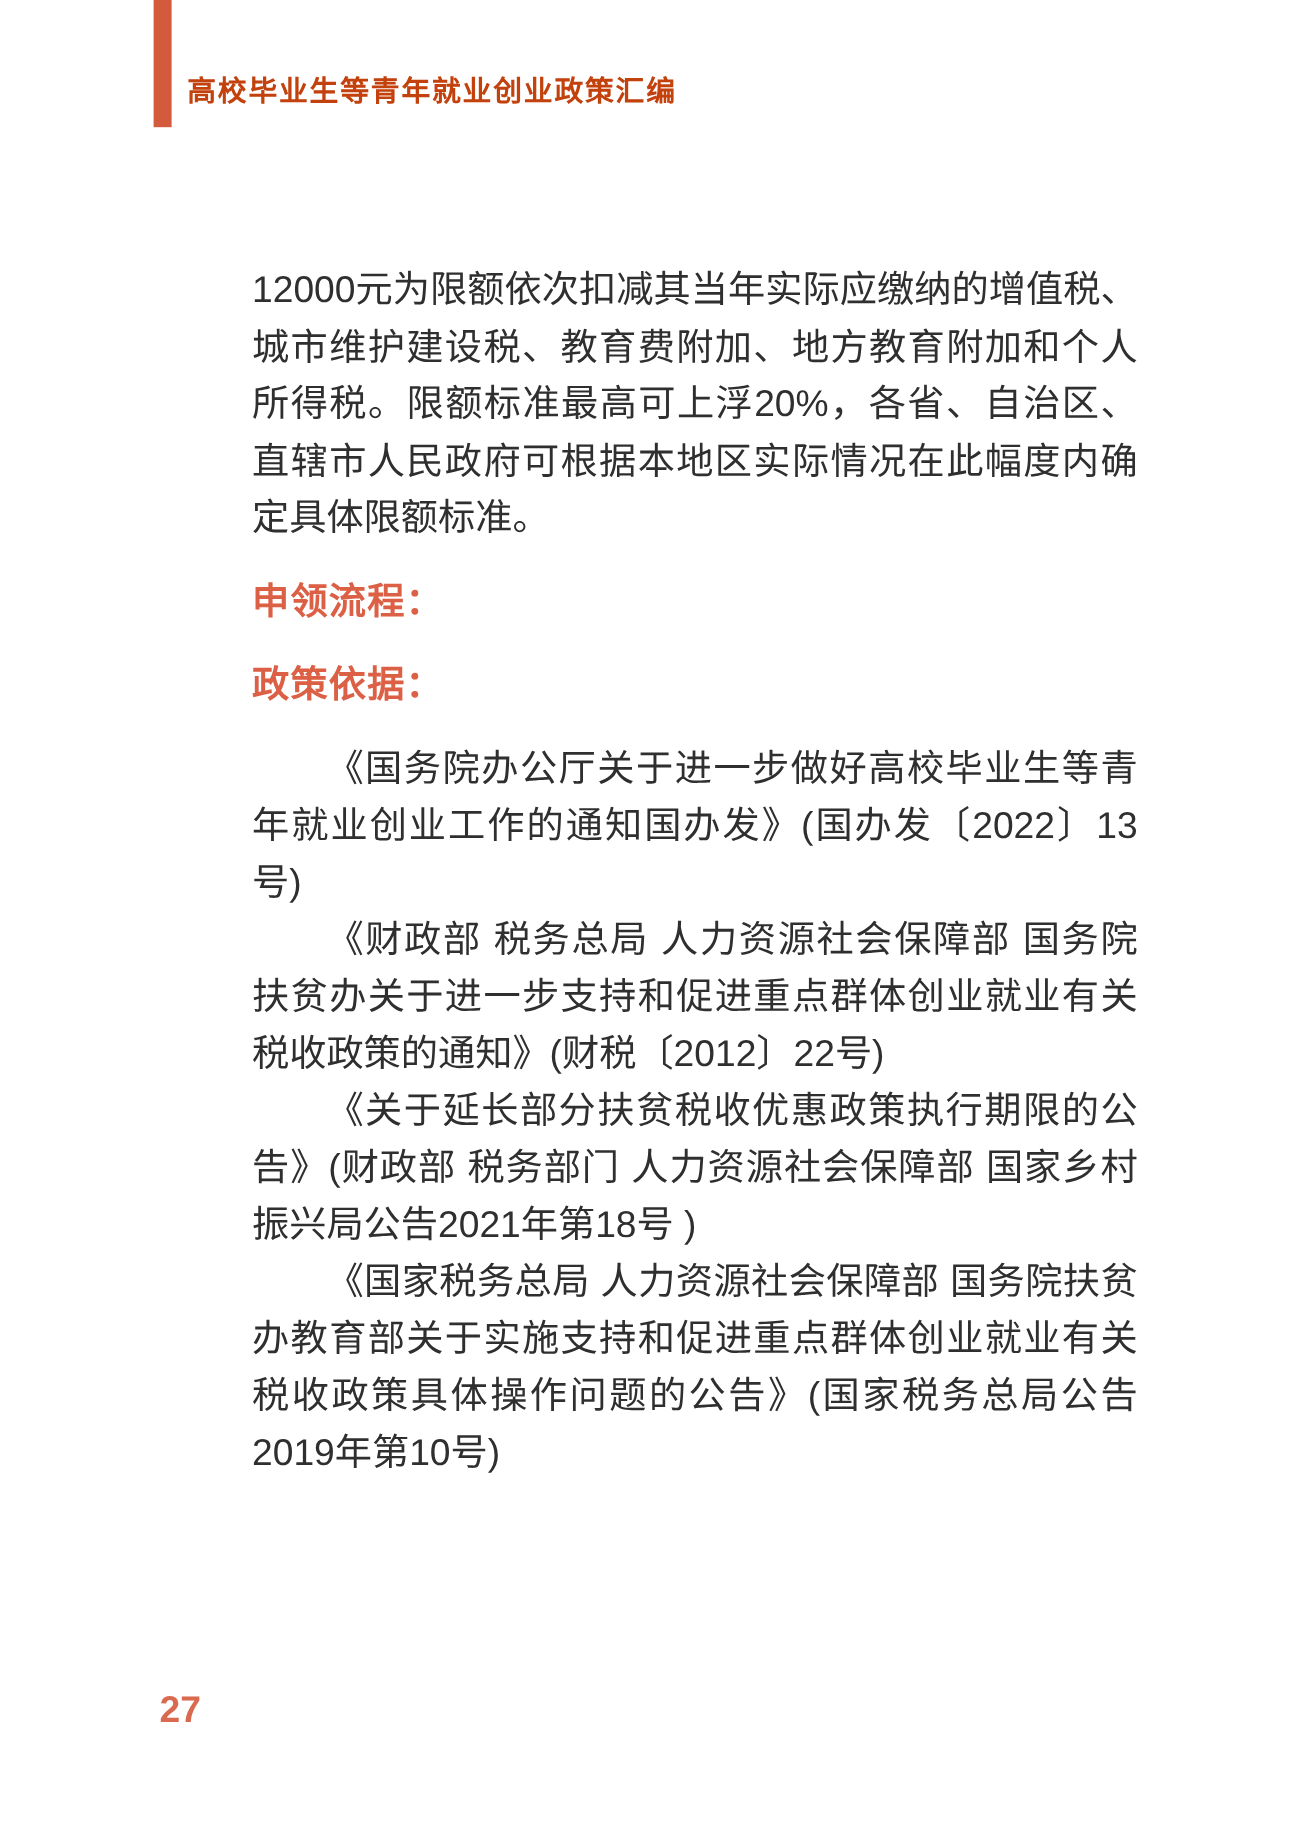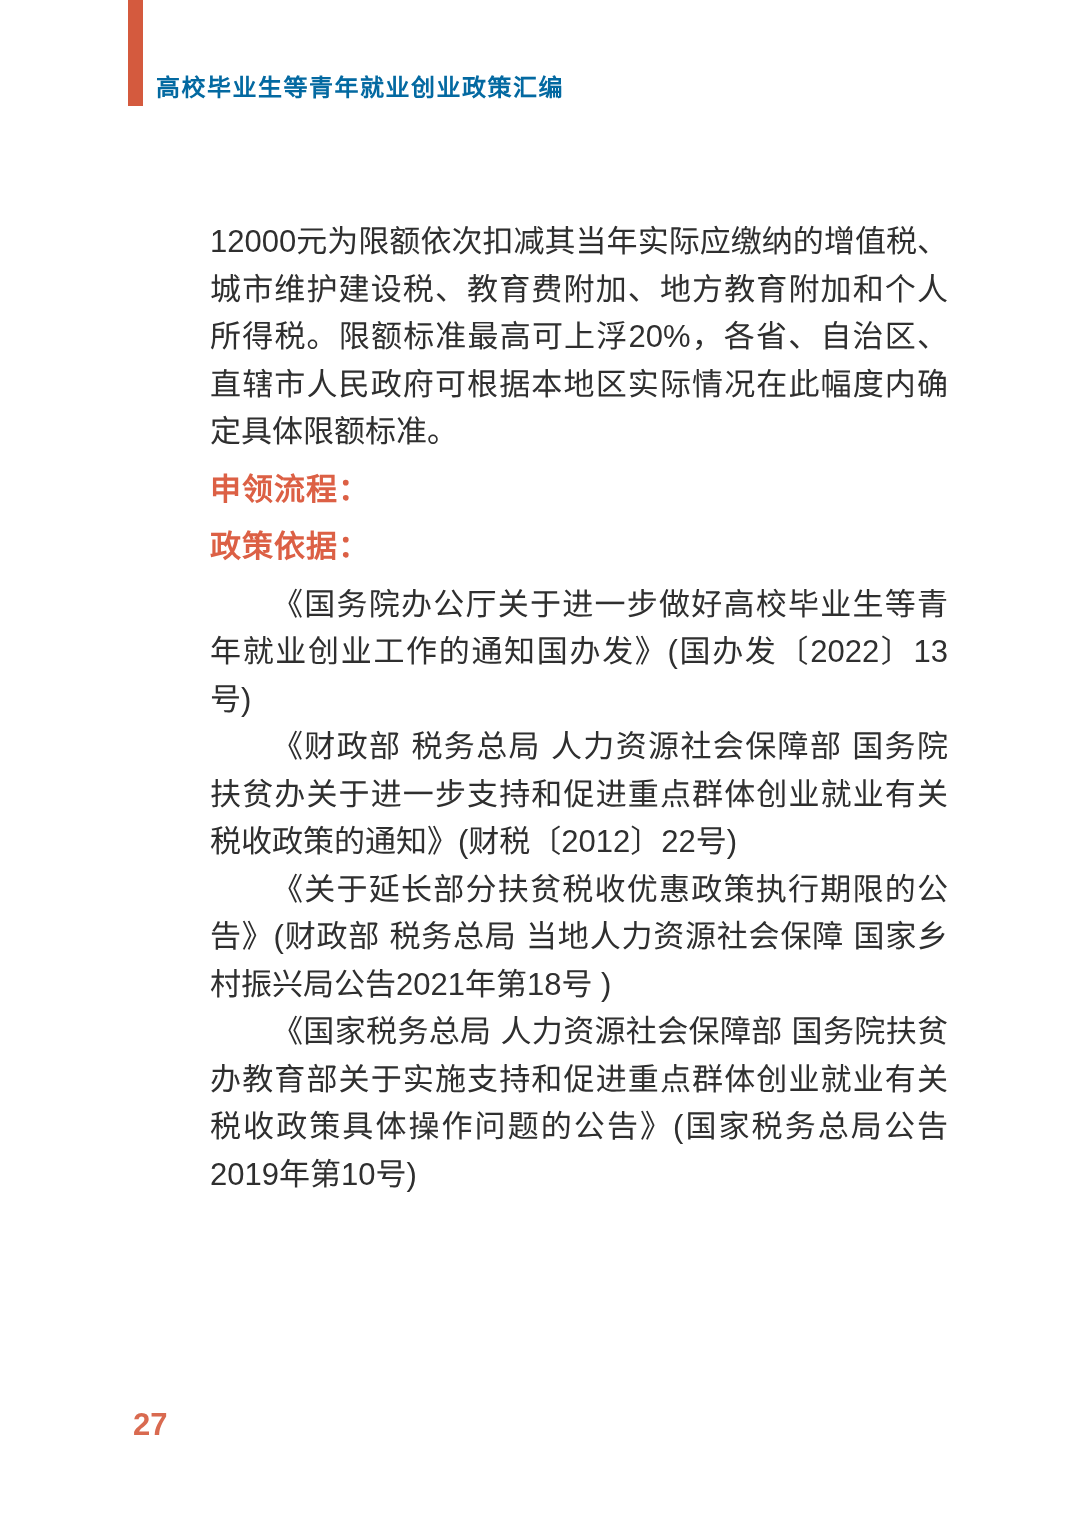--- a/index.html
+++ b/index.html
@@ -15,25 +15,25 @@
     position: absolute;
     left: 128px;
     top: 0;
     width: 15px;
     height: 106px;
     background: #d45a3e;
   }
   .header-title {
     position: absolute;
     left: 156px;
-    top: 68px;
+    top: 56px;
     margin: 0;
     font-size: 24px;
     font-weight: 700;
-    color: #0369a1;
+    color: #c2410c;
     letter-spacing: 1.5px;
     white-space: nowrap;
   }
   .content {
     position: absolute;
     left: 210px;
     top: 218px;
     width: 738px;
     color: #2f2f2f;
     font-size: 31px;
@@ -41,21 +41,21 @@
     text-align: justify;
     text-justify: inter-ideograph;
   }
   .content p { margin: 0; }
   .content p.indent { text-indent: 2em; }
   .section-heading {
     font-size: 31px;
     line-height: 47.5px;
     color: #dc6045;
     font-weight: 700;
-    margin: 10px 0;
+    margin: 22px 0;
     letter-spacing: 1px;
     text-align: left;
   }
   .page-number {
     position: absolute;
     left: 133px;
     top: 1387px;
     font-size: 31px;
     font-weight: 600;
     color: #d96a50;
@@ -75,21 +75,21 @@
   <main class="content">
 
     <p class="body-para">12000元为限额依次扣减其当年实际应缴纳的增值税、城市维护建设税、教育费附加、地方教育附加和个人所得税。限额标准最高可上浮20%，各省、自治区、直辖市人民政府可根据本地区实际情况在此幅度内确定具体限额标准。</p>
 
     <h2 class="section-heading">申领流程：</h2>
 
 
     <h2 class="section-heading">政策依据：</h2>
     <p class="body-para indent">《国务院办公厅关于进一步做好高校毕业生等青年就业创业工作的通知国办发》(国办发〔2022〕13号)</p>
     <p class="body-para indent">《财政部 税务总局 人力资源社会保障部 国务院扶贫办关于进一步支持和促进重点群体创业就业有关税收政策的通知》(财税〔2012〕22号)</p>
-    <p class="body-para indent">《关于延长部分扶贫税收优惠政策执行期限的公告》(财政部 税务总局 当地人力资源社会保障 国家乡村振兴局公告2021年第18号 )</p>
+    <p class="body-para indent">《关于延长部分扶贫税收优惠政策执行期限的公告》(财政部 税务部门 人力资源社会保障部 国家乡村振兴局公告2021年第18号 )</p>
     <p class="body-para indent">《国家税务总局 人力资源社会保障部 国务院扶贫办教育部关于实施支持和促进重点群体创业就业有关税收政策具体操作问题的公告》(国家税务总局公告2019年第10号)</p>
 
   </main>
 
   <footer>
     <div class="page-number">27</div>
   </footer>
 
 </div>
 

